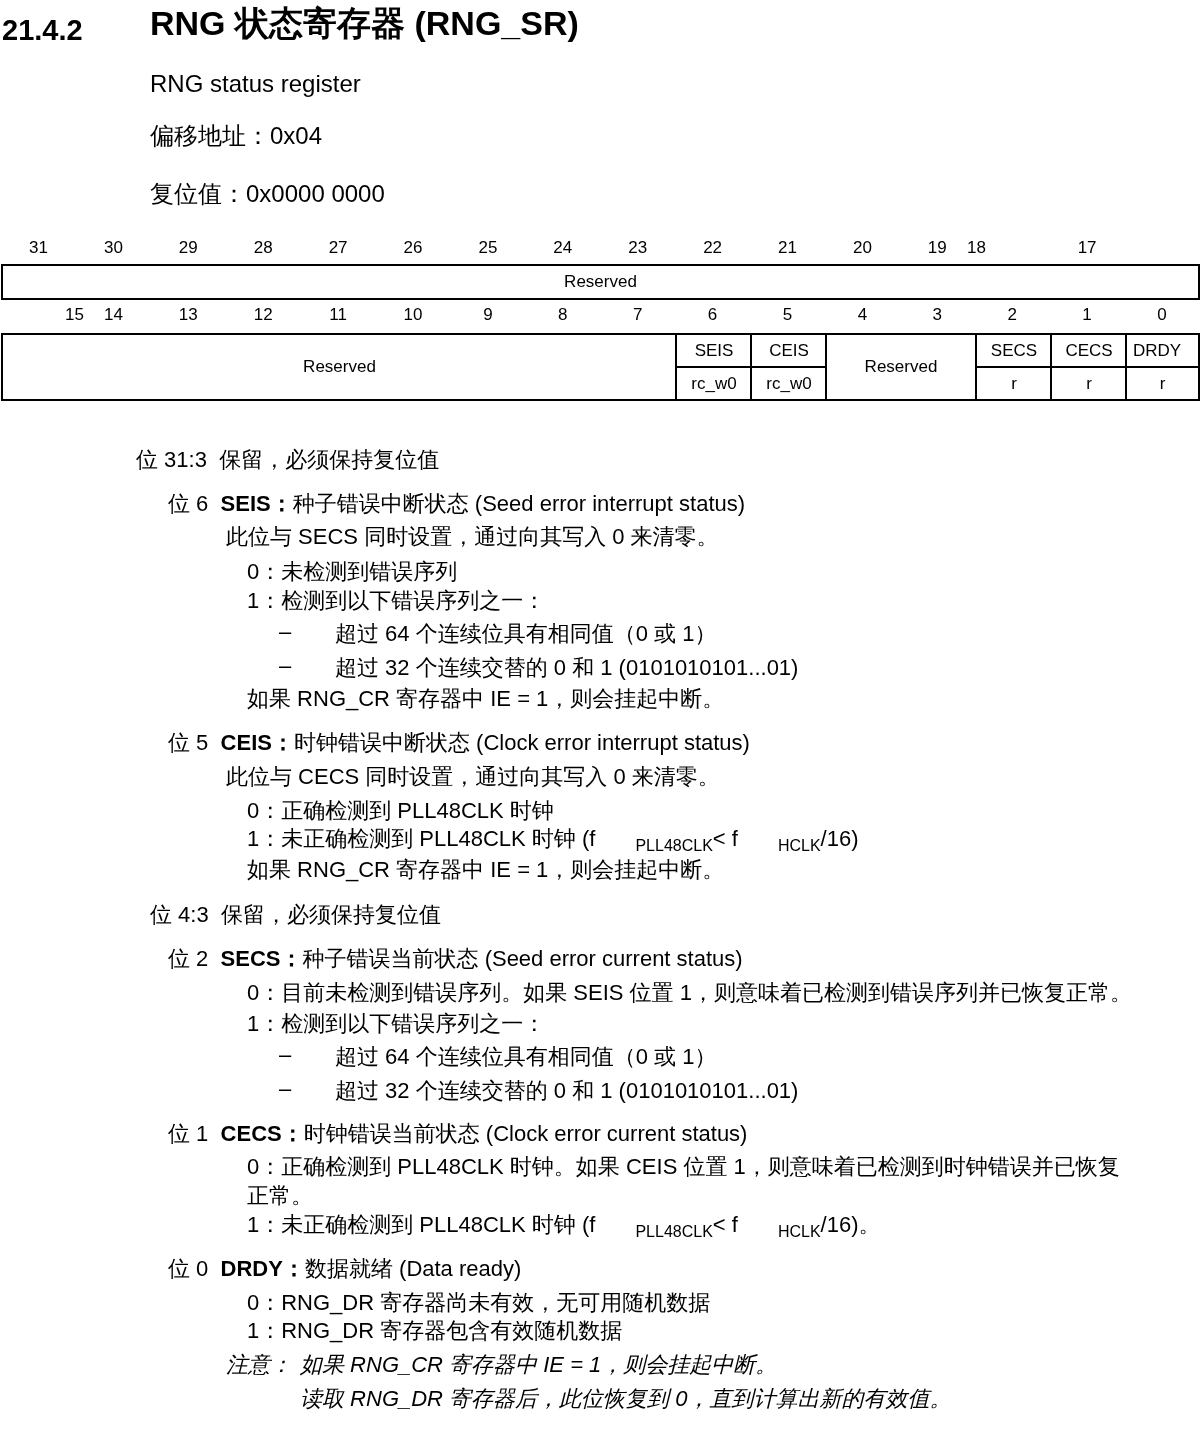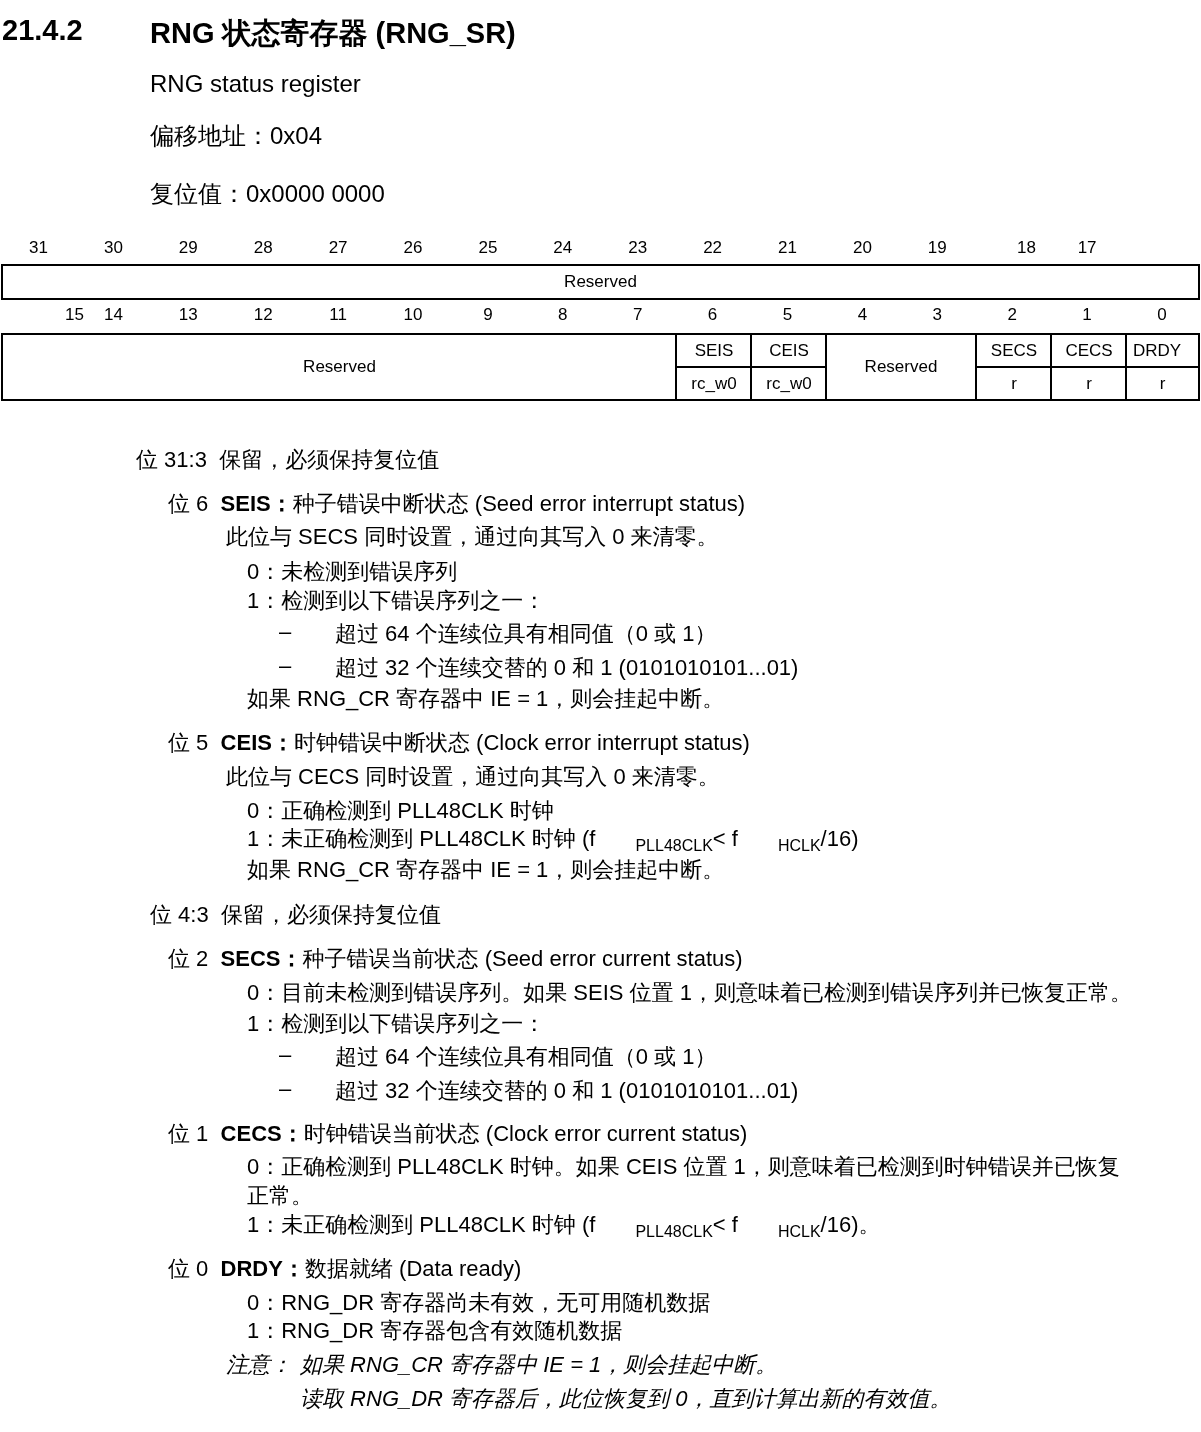--- a/index.html
+++ b/index.html
@@ -2,21 +2,21 @@
 <html><head>
 <meta charset="utf-8">
 <style>
   html, body { margin: 0; padding: 0; background: #ffffff; }
   body {
     width: 1201px; height: 1432px; position: relative; overflow: hidden;
     font-family: "Liberation Sans", "DejaVu Sans", sans-serif; color: #000;
   }
   .abs { position: absolute; white-space: nowrap; }
   .sec-num { left: 2px; top: 14px; font-size: 29px; font-weight: bold; }
-  .sec-title { left: 150px; top: 14px; font-size: 29px; font-weight: bold; }
+  .sec-title { left: 150px; top: 1px; font-size: 34px; font-weight: bold; }
   .meta { left: 150px; font-size: 24px; }
   .bitnum { position: absolute; width: 75px; text-align: center; font-size: 17px; }
   .reg { position: absolute; border: 2px solid #000; box-sizing: border-box; }
   .cell { position: absolute; box-sizing: border-box; font-size: 17px; display: flex; align-items: center; justify-content: center; }
   .vline { position: absolute; width: 2px; background: #000; }
   .hline { position: absolute; height: 2px; background: #000; }
   .txt { position: absolute; white-space: nowrap; font-size: 22px; }
   .b { font-weight: bold; }
   .i { font-style: italic; }
   sub { font-size: 16px; vertical-align: -5px; margin-left: 40px; }
@@ -39,21 +39,21 @@
       <div class="bitnum" style="left: 225.7px; top: 238px;">28</div>
       <div class="bitnum" style="left: 300.6px; top: 238px;">27</div>
       <div class="bitnum" style="left: 375.5px; top: 238px;">26</div>
       <div class="bitnum" style="left: 450.4px; top: 238px;">25</div>
       <div class="bitnum" style="left: 525.3px; top: 238px;">24</div>
       <div class="bitnum" style="left: 600.2px; top: 238px;">23</div>
       <div class="bitnum" style="left: 675.1px; top: 238px;">22</div>
       <div class="bitnum" style="left: 750px; top: 238px;">21</div>
       <div class="bitnum" style="left: 824.9px; top: 238px;">20</div>
       <div class="bitnum" style="left: 899.8px; top: 238px;">19</div>
-      <div class="bitnum" style="left: 989px; top: 238px;">18</div>
+      <div class="bitnum" style="left: 939px; top: 238px;">18</div>
       <div class="bitnum" style="left: 1049.6px; top: 238px;">17</div>
       <div class="bitnum" style="left: 1191px; top: 238px;">16</div>
     </div>
   <div class="reg" style="left:1px; top:264px; width:1199px; height:36px;">
     <div class="cell" style="left:0; top:0; width:100%; height:100%;">Reserved</div>
   </div>
 
   <div id="lower-bits">
       <div class="bitnum" style="left: 1px; top: 305px; padding-left: 36px;">15</div>
       <div class="bitnum" style="left: 75.9px; top: 305px;">14</div>

